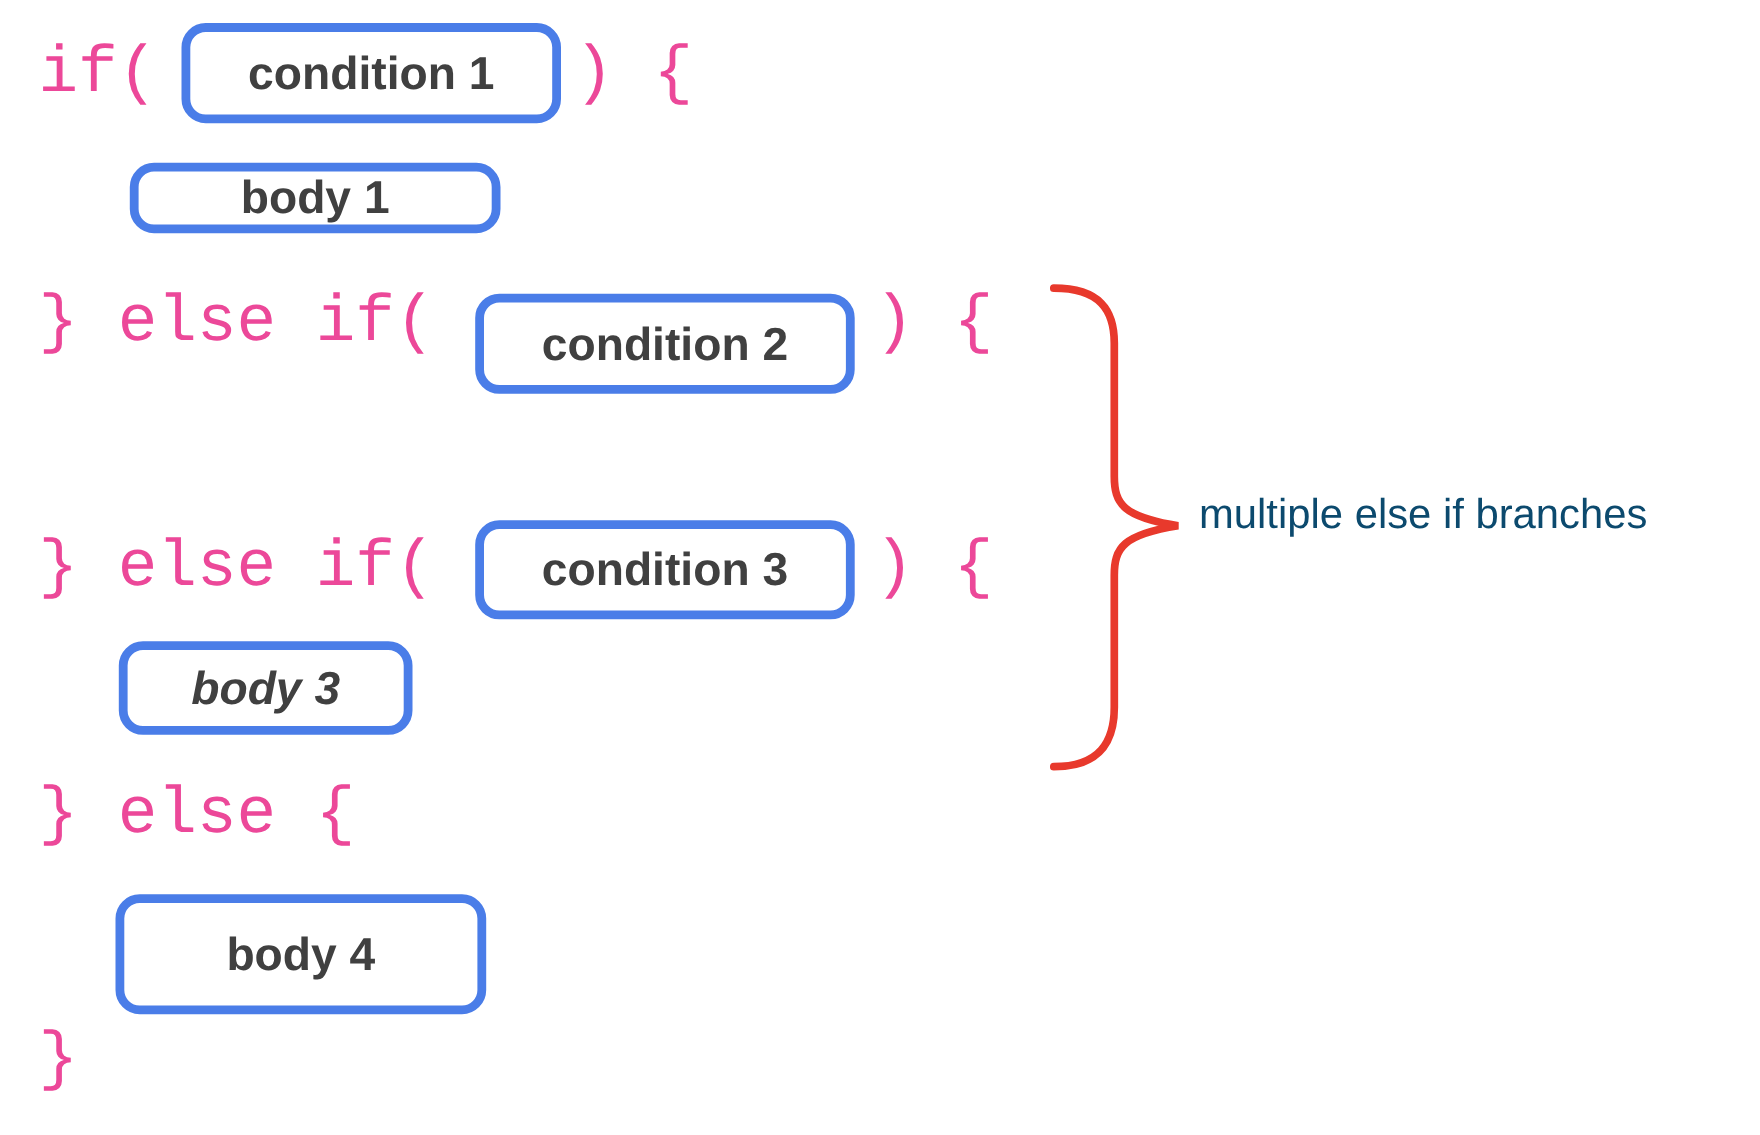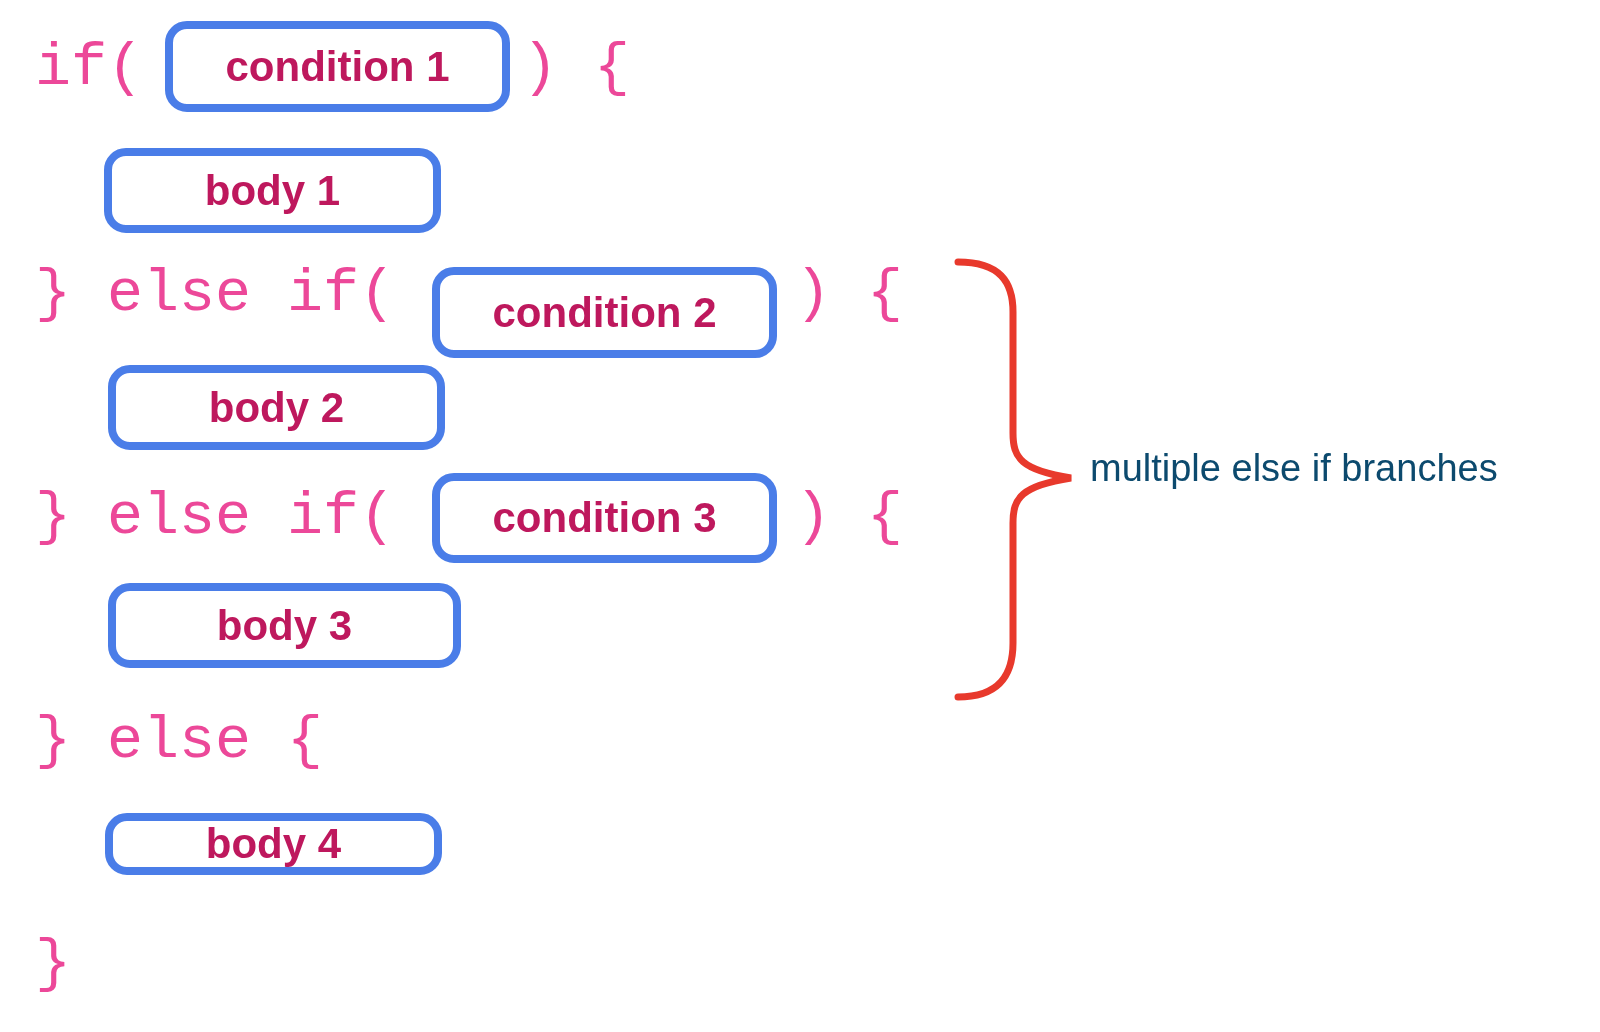--- a/index.html
+++ b/index.html
@@ -30,21 +30,21 @@
     border: 8px solid #4a7de8;
     border-radius: 22px;
     display: flex;
     align-items: center;
     justify-content: center;
   }
   .node-label {
     font-family: "Liberation Sans", sans-serif;
     font-weight: bold;
     font-size: 42px;
-    color: #be185d;
+    color: #404040;
     white-space: pre;
   }
   .annotation-label {
     position: absolute;
     left: 1090px;
     top: 446px;
     font-family: "Liberation Sans", sans-serif;
     font-size: 38px;
     line-height: 44px;
     color: #0c4a6e;
@@ -59,26 +59,26 @@
   .t-if-open      { left: 35px;  top: 38px;  }
   .t-close-1      { left: 522px; top: 38px;  }
   .t-elseif-1     { left: 35px;  top: 264px; }
   .t-close-2      { left: 795px; top: 264px; }
   .t-elseif-2     { left: 35px;  top: 487px; }
   .t-close-3      { left: 795px; top: 487px; }
   .t-else-open    { left: 35px;  top: 711px; text-align: right; }
   .t-final-close  { left: 35px;  top: 934px; }
   
   .b-condition-1 { left: 165px; top: 21px;  width: 345px; height: 91px; }
-  .b-body-1      { left: 104px; top: 148px; width: 337px; height: 85px; }
+  .b-body-1      { left: 118px; top: 148px; width: 337px; height: 64px; }
   .b-condition-2 { left: 432px; top: 252px; width: 345px; height: 91px; margin-top: 15px; }
   .b-body-2      { left: 108px; top: 365px; width: 337px; height: 85px; }
   .b-condition-3 { left: 432px; top: 473px; width: 345px; height: 90px; }
-  .b-body-3      { left: 108px; top: 583px; width: 353px; height: 85px; }
-  .b-body-4      { left: 105px; top: 813px; width: 337px; height: 62px; text-align: right; }
+  .b-body-3      { left: 108px; top: 583px; width: 267px; height: 85px; font-style: italic; }
+  .b-body-4      { left: 105px; top: 813px; width: 337px; height: 109px; text-align: right; }
 </style>
 </head>
 <body>
 
 <div class="canvas">
 
   <span class="code t-if-open">if(</span>
   <div class="node-box b-condition-1">
     <span class="node-label">condition 1</span>
   </div>
@@ -87,23 +87,20 @@
   <div class="node-box b-body-1">
     <span class="node-label">body 1</span>
   </div>
 
   <span class="code t-elseif-1">} else if(</span>
   <div class="node-box b-condition-2">
     <span class="node-label">condition 2</span>
   </div>
   <span class="code t-close-2">) {</span>
 
-  <div class="node-box b-body-2">
-    <span class="node-label">body 2</span>
-  </div>
 
   <span class="code t-elseif-2">} else if(</span>
   <div class="node-box b-condition-3">
     <span class="node-label">condition 3</span>
   </div>
   <span class="code t-close-3">) {</span>
 
   <div class="node-box b-body-3">
     <span class="node-label">body 3</span>
   </div>

